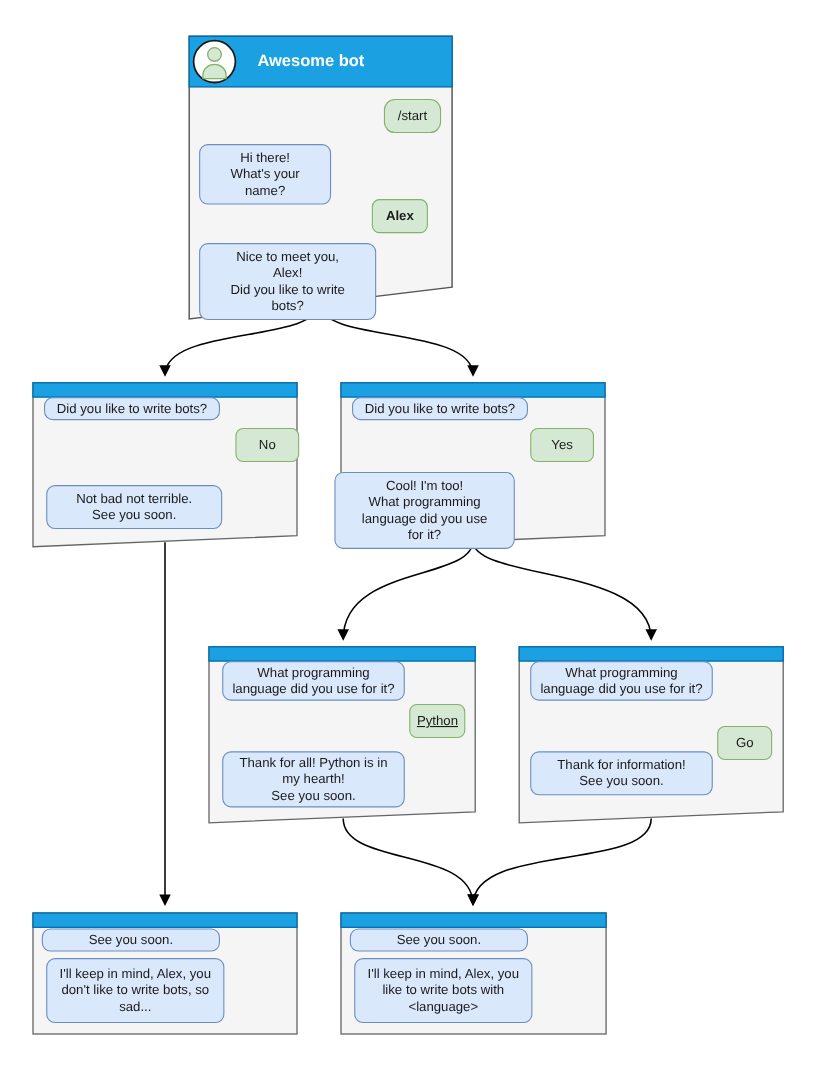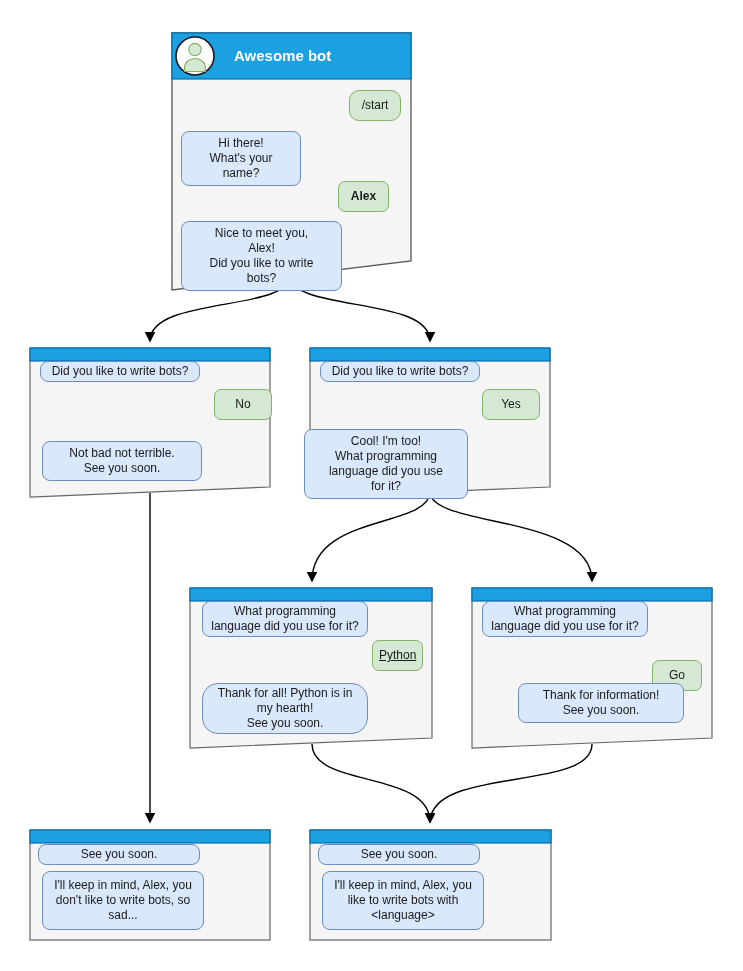--- a/index.html
+++ b/index.html
@@ -99,28 +99,28 @@
 
   <div class="bubble blue" style="left:320px;top:361px;width:160px;padding:2px 8px;">Did you like to write bots?</div>
   <div class="bubble green" style="left:482px;top:389px;min-width:58px;">Yes</div>
   <div class="bubble blue" style="left:304px;top:429px;width:164px;">Cool! I'm too!
 What programming
 language did you use for it?</div>
 
   <div class="bubble blue" style="left:202px;top:601px;width:166px;padding:2px 7px;">What programming
 language did you use for it?</div>
   <div class="bubble green" style="left:372px;top:640px;min-width:50px;padding:7px 6px;text-decoration:underline;">Python</div>
-  <div class="bubble blue" style="left:202px;top:683px;width:166px;padding:2px 7px;border-radius:16px;">Thank for all! Python is in
+  <div class="bubble blue" style="left:202px;top:683px;width:166px;padding:2px 7px;">Thank for all! Python is in
 my hearth!
 See you soon.</div>
 
   <div class="bubble blue" style="left:482px;top:601px;width:166px;padding:2px 7px;">What programming
 language did you use for it?</div>
   <div class="bubble green" style="left:652px;top:640px;min-width:50px;margin-top:20px;">Go</div>
-  <div class="bubble blue" style="left:482px;top:683px;width:166px;padding:4px 15px;margin-left:36px;">Thank for information!
+  <div class="bubble blue" style="left:482px;top:683px;width:166px;padding:4px 15px;">Thank for information!
 See you soon.</div>
 
   <div class="bubble blue" style="left:38px;top:844px;width:162px;padding:2px 8px;">See you soon.</div>
   <div class="bubble blue" style="left:42px;top:871px;width:162px;padding:6px 7px;">I'll keep in mind, Alex, you
 don't like to write bots, so
 sad...</div>
 
   <div class="bubble blue" style="left:318px;top:844px;width:162px;padding:2px 8px;">See you soon.</div>
   <div class="bubble blue" style="left:322px;top:871px;width:162px;padding:6px 7px;">I'll keep in mind, Alex, you
 like to write bots with

